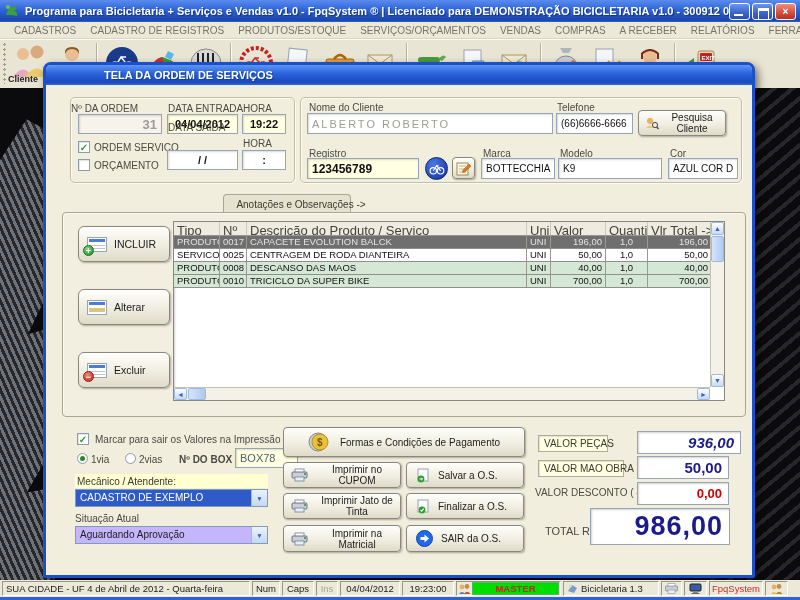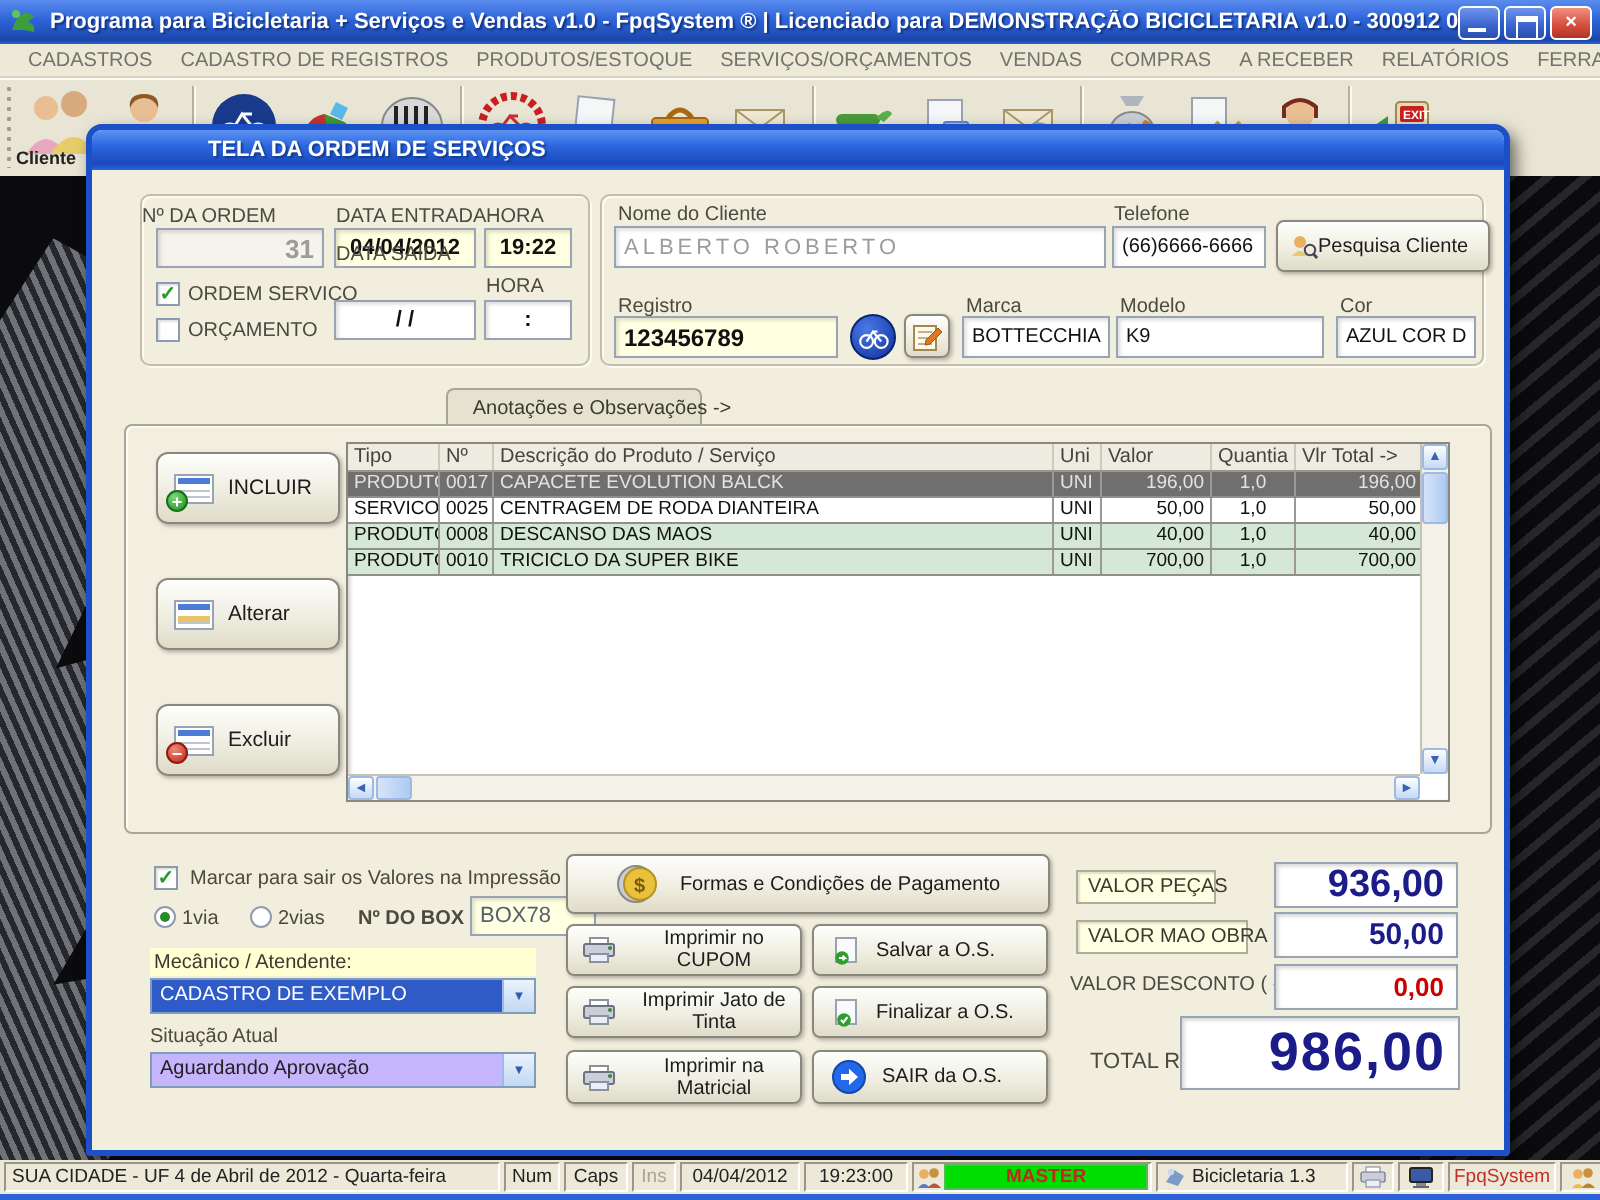--- a/index.html
+++ b/index.html
@@ -98,21 +98,21 @@
   .mini-table .hl { position:absolute; left:1px; right:1px; top:7px; height:3px; background:#E8C468; }
   .mbadge { position:absolute; left:-5px; bottom:-5px; width:11px; height:11px; border-radius:50%;
     color:#fff; font-size:9px; line-height:10px; text-align:center; font-weight:bold; }
   .mbadge.green { background:radial-gradient(circle at 35% 30%,#7CD87C,#1E8E1E); border:1px solid #167016; }
   .mbadge.red { background:radial-gradient(circle at 35% 30%,#F08878,#C02818); border:1px solid #8E1A10; }
 
   
   .grid { position:absolute; left:110px; top:8px; width:552px; height:180px; background:#fff;
     border:1px solid #8A887C; box-shadow:inset 1px 1px 2px rgba(0,0,0,.2); }
   .grid-header { display:flex; height:14px; background:#EEECE1; border-bottom:1px solid #98968A;
-    font-size:10px; color:#44443C; }
+    font-size:13px; color:#44443C; }
   .gh { padding:1px 3px; border-right:1px solid #CCCABB; white-space:nowrap; overflow:hidden; }
   .grid-row { display:flex; height:13px; font-size:9.5px; border-bottom:1px solid #90908A; }
   .gc { padding:0 3px; border-right:1px solid #9A9A92; white-space:nowrap; overflow:hidden; line-height:12px; }
   .r { text-align:right; } .c { text-align:center; }
   .w0{width:46px;flex:none}.w1{width:27px;flex:none}.w2{width:280px;flex:none}.w3{width:24px;flex:none}
   .w4{width:55px;flex:none}.w5{width:42px;flex:none}.w6{width:63px;flex:none;border-right:none}
   .row-sel { background:#6F6F6F; color:#E2E2E2; }
   .row-servico { background:#FFFFFF; color:#111; }
   .row-produto { background:#D5E8D5; color:#111; }
 
@@ -344,21 +344,21 @@
         <span class="inp bold center" style="left:96px; top:52px; width:71px; height:20px;">/ /</span>
         <span class="lbl" style="left:172px; top:40px;">HORA</span>
         <span class="inp bold center" style="left:171px; top:52px; width:44px; height:20px;">:</span>
       </div>
 
       <div class="gb" style="left:254px; top:12px; width:442px; height:86px;">
         <span class="lbl" style="left:8px; top:4px;">Nome do Cliente</span>
         <span class="inp graytxt" style="left:6px; top:15px; width:246px; height:21px; letter-spacing:2px; font-size:11px;">ALBERTO ROBERTO</span>
         <span class="lbl" style="left:256px; top:4px;">Telefone</span>
         <span class="inp" style="left:255px; top:15px; width:77px; height:21px; font-size:10px;">(66)6666-6666</span>
-        <button class="sbtn" style="left:337px; top:12px; width:107px; height:26px; gap:0; padding-left:5px;">
+        <button class="sbtn" style="left:337px; top:12px; width:88px; height:26px; gap:0; padding-left:5px;">
           <span style="width:15px;height:15px;flex:none;">
             <svg viewBox="0 0 15 15">
                 <circle cx="6" cy="5" r="3" fill="#E8B060"></circle>
                 <path d="M2 12 q4-5 8 0z" fill="#E8C870"></path>
                 <circle cx="11" cy="9" r="2.6" fill="none" stroke="#445" stroke-width="1"></circle>
                 <line x1="12.8" y1="11" x2="14.5" y2="13" stroke="#445" stroke-width="1.4"></line>
               </svg>
           </span>
           <span>Pesquisa Cliente</span>
         </button>
@@ -567,39 +567,39 @@
         <span style="width:17px;height:17px;flex:none;">
           <svg viewBox="0 0 17 17">
               <circle cx="8.5" cy="8.5" r="8" fill="#2268E8" stroke="#1448A8"></circle>
               <path d="M4.5 7 h4 v-2.6 l4.5 4.1 -4.5 4.1 v-2.6 h-4z" fill="#fff"></path>
             </svg>
         </span>
         <span>SAIR da O.S.</span>
       </button>
 
       <span class="lblbox" style="left:492px; top:350px; width:70px; height:17px;">VALOR PEÇAS</span>
-      <span class="valbox" style="left:591px; top:346px; width:92px; height:23px; font-size:19px;">936,00</span>
+      <span class="valbox" style="left:591px; top:346px; width:104px; height:23px; font-size:15px;font-style:italic;">936,00</span>
       <span class="lblbox" style="left:492px; top:375px; width:86px; height:17px;">VALOR MAO OBRA</span>
       <span class="valbox" style="left:591px; top:371px; width:92px; height:23px; font-size:15px;">50,00</span>
       <span class="lbl" style="left:489px; top:402px;">VALOR DESCONTO ( - )</span>
       <span class="valbox" style="left:591px; top:397px; width:92px; height:23px; font-size:13px; color:#CC0000;">0,00</span>
       <span class="lbl" style="left:499px; top:440px; font-size:11px;">TOTAL R$</span>
       <span class="valbox" style="left:544px; top:423px; width:140px; height:37px; font-size:27px; letter-spacing:1px;">986,00</span>
 
     </div>
   </div>
 
   <div class="sbar">
     <span class="seg" style="width:248px;">SUA CIDADE - UF  4 de Abril de 2012 - Quarta-feira</span>
     <span class="seg c" style="width:28px;">Num</span>
     <span class="seg c" style="width:32px;">Caps</span>
     <span class="seg c" style="width:22px; color:#A8A49A;">Ins</span>
     <span class="seg c" style="width:60px;">04/04/2012</span>
     <span class="seg c" style="width:52px;">19:23:00</span>
-    <span class="seg" style="width:120px; padding:1px;">
+    <span class="seg" style="width:105px; padding:1px;">
       <span style="width:13px;height:12px;flex:none;margin-right:1px;">
         <svg viewBox="0 0 13 12">
             <circle cx="4" cy="4" r="2.4" fill="#E8B060"></circle>
             <circle cx="9" cy="3.5" r="2.4" fill="#C89040"></circle>
             <path d="M1 11 q3-4 6 0z" fill="#5878C8"></path>
             <path d="M6 11 q3-4.5 6.5 0z" fill="#B85838"></path>
           </svg>
       </span>
       <span class="master-green">MASTER</span>
     </span>

